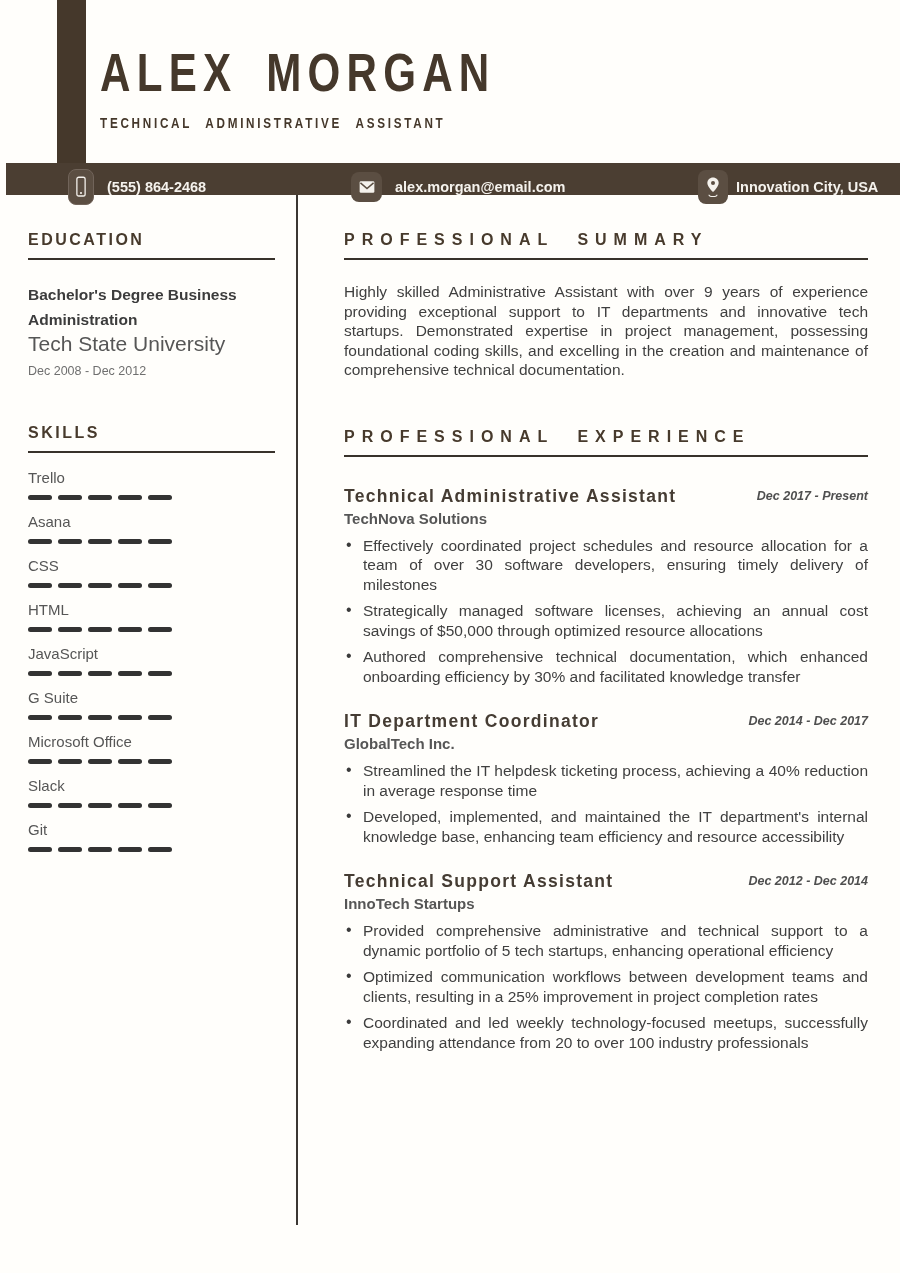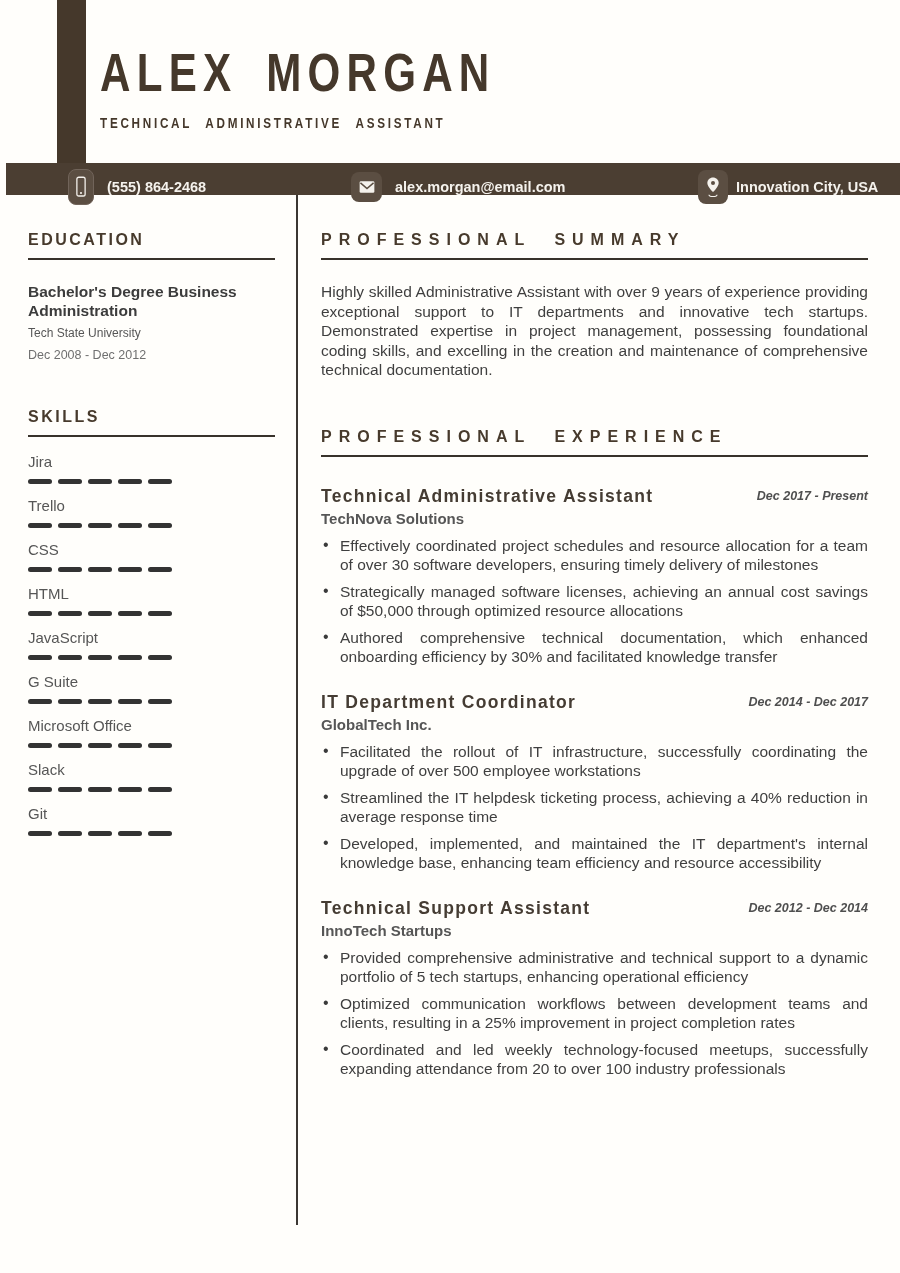--- a/index.html
+++ b/index.html
@@ -54,31 +54,31 @@
     background:var(--icon-chip);border-radius:8px;
     display:flex;align-items:center;justify-content:center;flex:0 0 auto;
   }
   .chip-phone{width:26px;height:36px;border:1.5px solid #71645A;}
   .chip-email{width:31px;height:30px;}
   .chip-location{width:30px;height:34px;}
   .chip svg{display:block;}
   
   .content{display:flex;height:1062px;justify-content:flex-end;}
   .sidebar{width:298px;padding:68px 21px 0 28px;border-right:2px solid var(--divider);}
-  .main{flex:1;padding:68px 32px 0 23px;}
+  .main{flex:1;padding:68px 32px 0 46px;}
   .section-heading{
     color:var(--heading-brown);font-weight:700;
     padding-bottom:9px;border-bottom:2px solid #38322B;
   }
   .sidebar .section-heading{font-size:16px;letter-spacing:2.5px;}
   .main .section-heading{font-size:16px;letter-spacing:7px;word-spacing:12px;}
   
   .edu-block{margin-top:22px;}
-  .edu-degree{font-size:15.5px;font-weight:700;color:#3C3C3C;line-height:19px;}
-  .edu-school{font-size:12px;color:var(--muted-text);margin-top:6px;}
+  .edu-degree{font-size:15.5px;font-weight:700;color:#3C3C3C;line-height:25px;}
+  .edu-school{font-size:21px;color:var(--muted-text);}
   .edu-dates{font-size:12.5px;font-weight:400;color:#6F6F6F;margin-top:8px;}
   
   .skills-section{margin-top:46px;}
   .skills-list{margin-top:16px;}
   .skill-item{margin-bottom:13px;}
   .skill-name{font-size:15px;color:var(--muted-text);margin-bottom:9px;}
   .skill-bar{display:flex;gap:6px;}
   .dash{width:24px;height:5px;border-radius:2.5px;background:var(--dash);display:inline-block;}
   
   .summary-text{
@@ -154,31 +154,31 @@
       <div class="edu-block">
         <div class="edu-degree">Bachelor's Degree Business Administration</div>
         <div class="edu-school">Tech State University</div>
         <div class="edu-dates">Dec 2008 - Dec 2012</div>
       </div>
     </section>
     <section class="skills-section">
       <h2 class="section-heading">SKILLS</h2>
       <div class="skills-list">
           <div class="skill-item">
-            <div class="skill-name">Jira</div>
-            <div class="skill-bar">
-              <span class="dash"></span>
-              <span class="dash"></span>
-              <span class="dash"></span>
-              <span class="dash"></span>
-              <span class="dash"></span>
-            </div>
-          </div>
-          <div class="skill-item">
             <div class="skill-name">Trello</div>
+            <div class="skill-bar">
+              <span class="dash"></span>
+              <span class="dash"></span>
+              <span class="dash"></span>
+              <span class="dash"></span>
+              <span class="dash"></span>
+            </div>
+          </div>
+          <div class="skill-item">
+            <div class="skill-name">Asana</div>
             <div class="skill-bar">
               <span class="dash"></span>
               <span class="dash"></span>
               <span class="dash"></span>
               <span class="dash"></span>
               <span class="dash"></span>
             </div>
           </div>
           <div class="skill-item">
             <div class="skill-name">CSS</div>
@@ -278,21 +278,20 @@
           </div>
           <div class="job">
             <div class="job-header">
               <div>
                 <div class="job-title">IT Department Coordinator</div>
                 <div class="job-company">GlobalTech Inc.</div>
               </div>
               <div class="job-dates">Dec 2014 - Dec 2017</div>
             </div>
             <ul class="job-bullets">
-              <li>Facilitated the rollout of IT infrastructure, successfully coordinating the upgrade of over 500 employee workstations</li>
               <li>Streamlined the IT helpdesk ticketing process, achieving a 40% reduction in average response time</li>
               <li>Developed, implemented, and maintained the IT department's internal knowledge base, enhancing team efficiency and resource accessibility</li>
             </ul>
           </div>
           <div class="job">
             <div class="job-header">
               <div>
                 <div class="job-title">Technical Support Assistant</div>
                 <div class="job-company">InnoTech Startups</div>
               </div>

